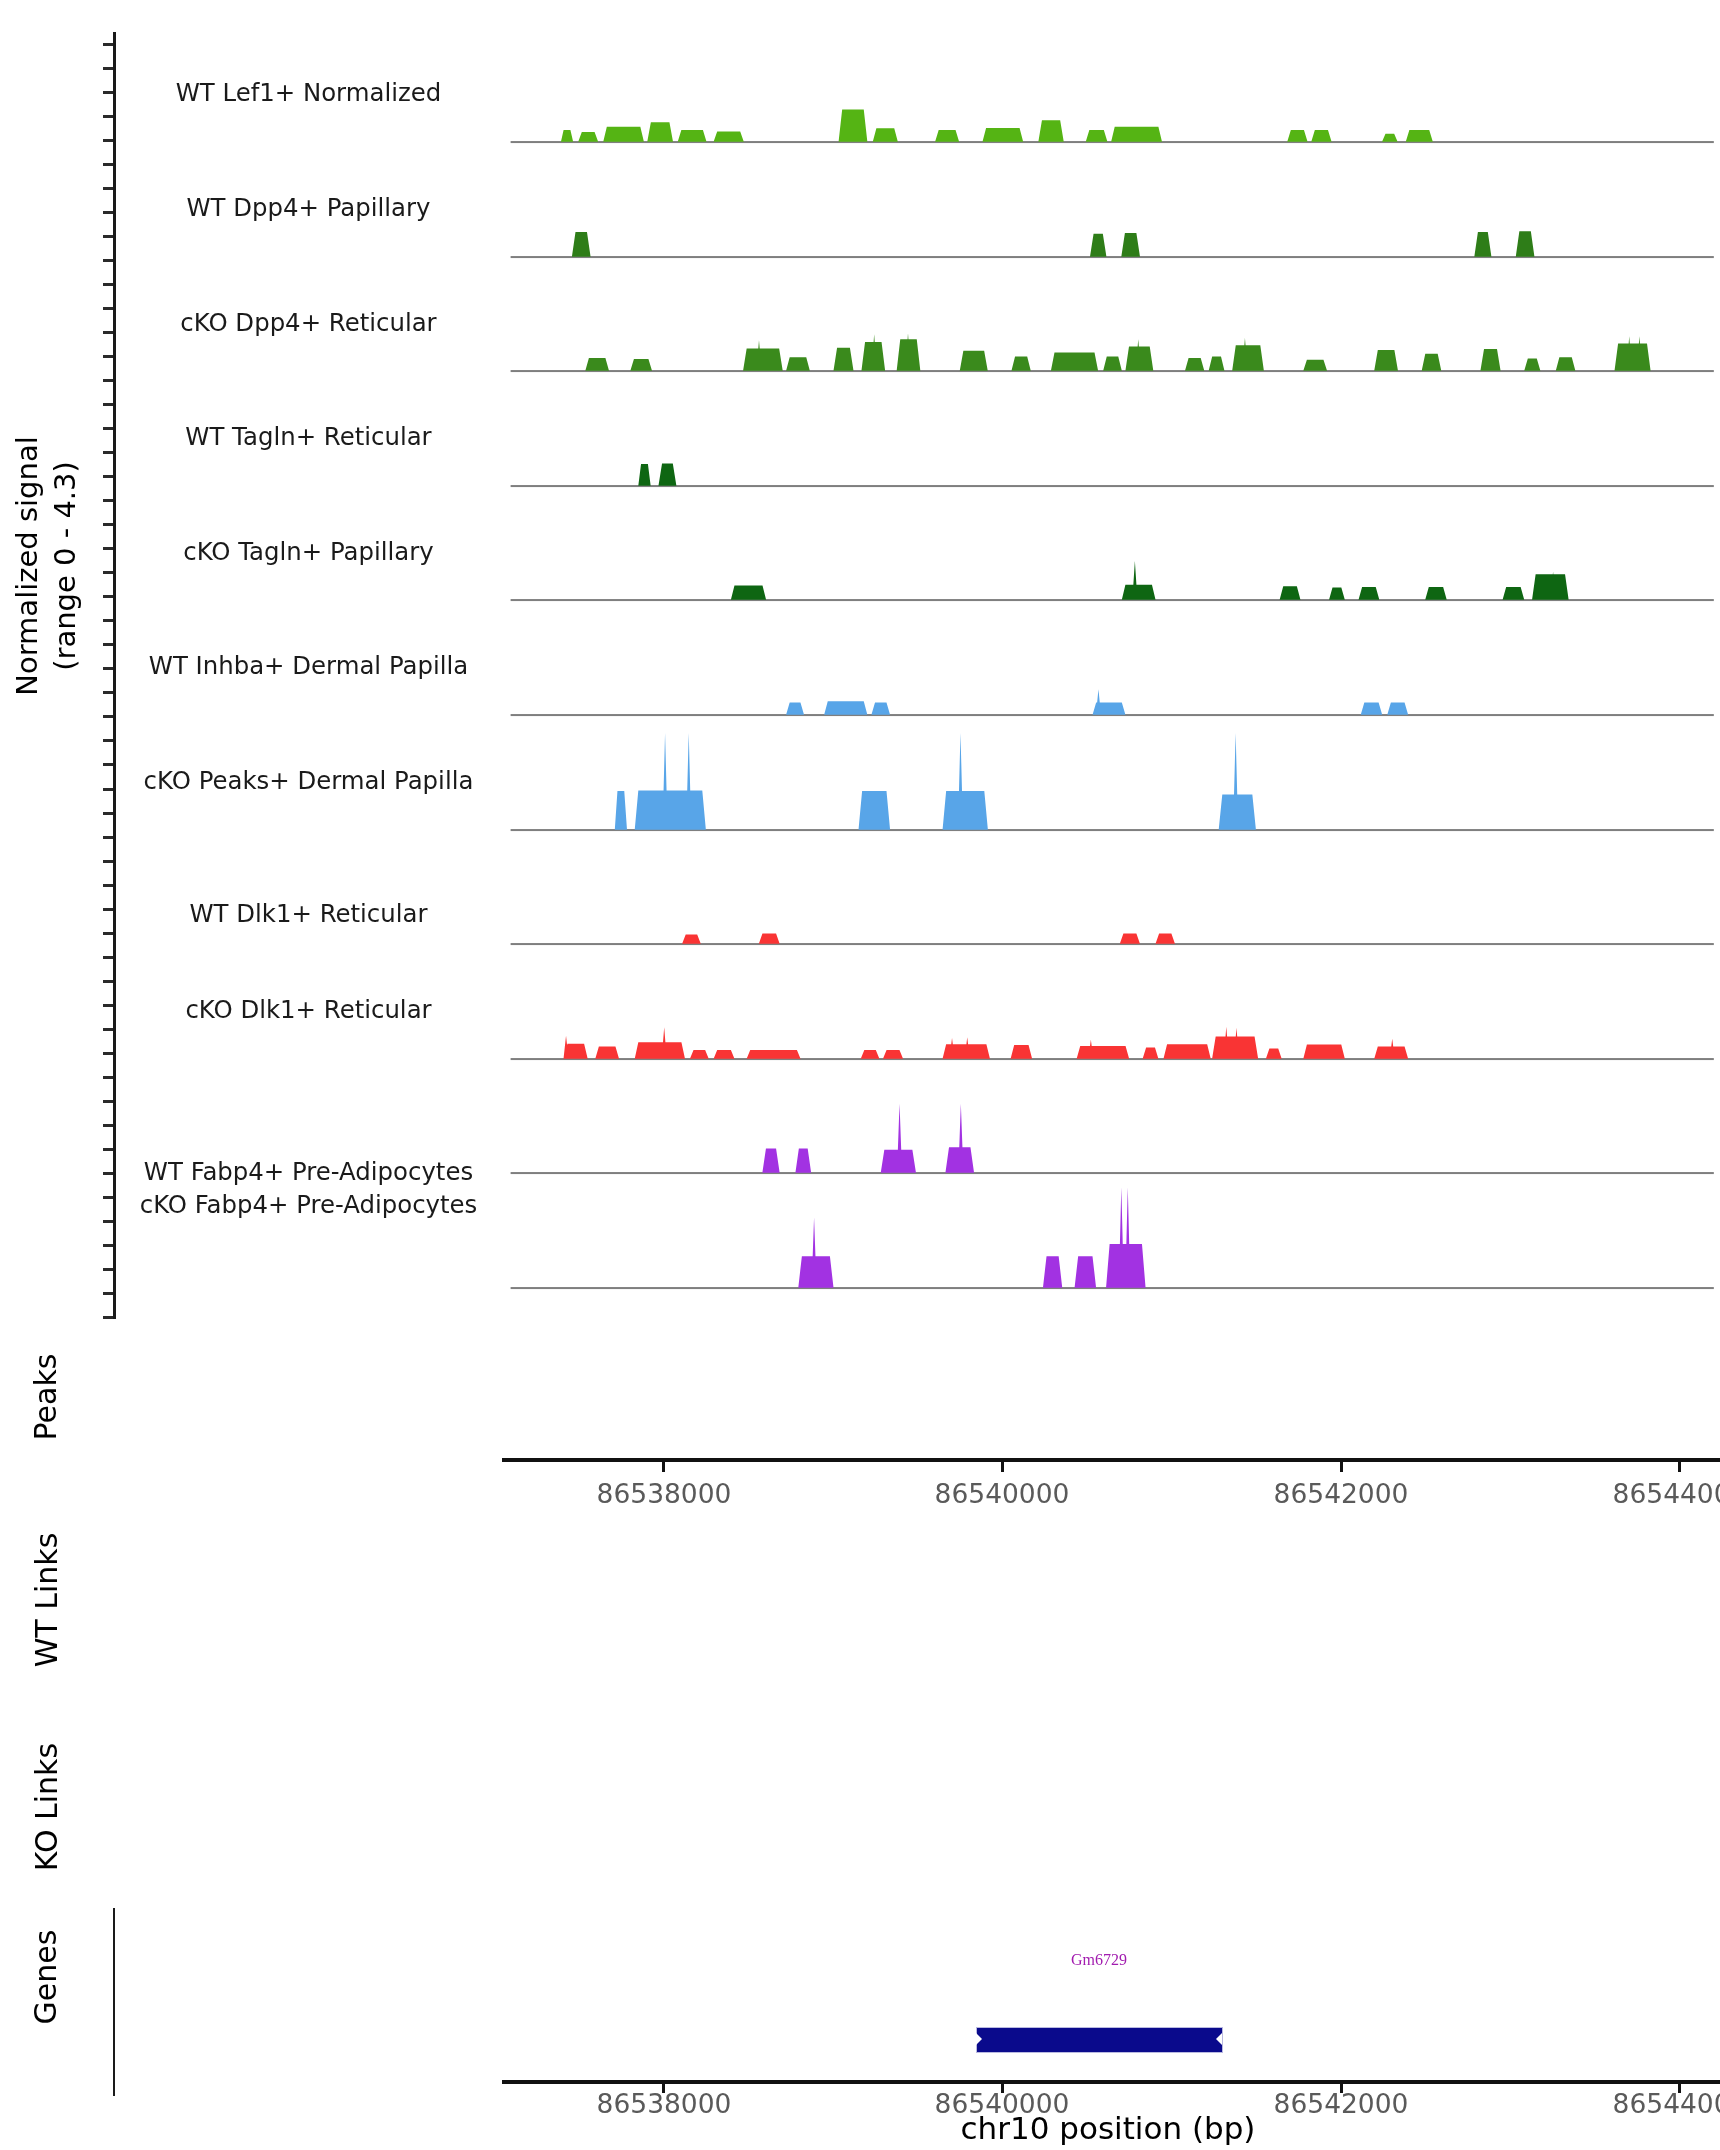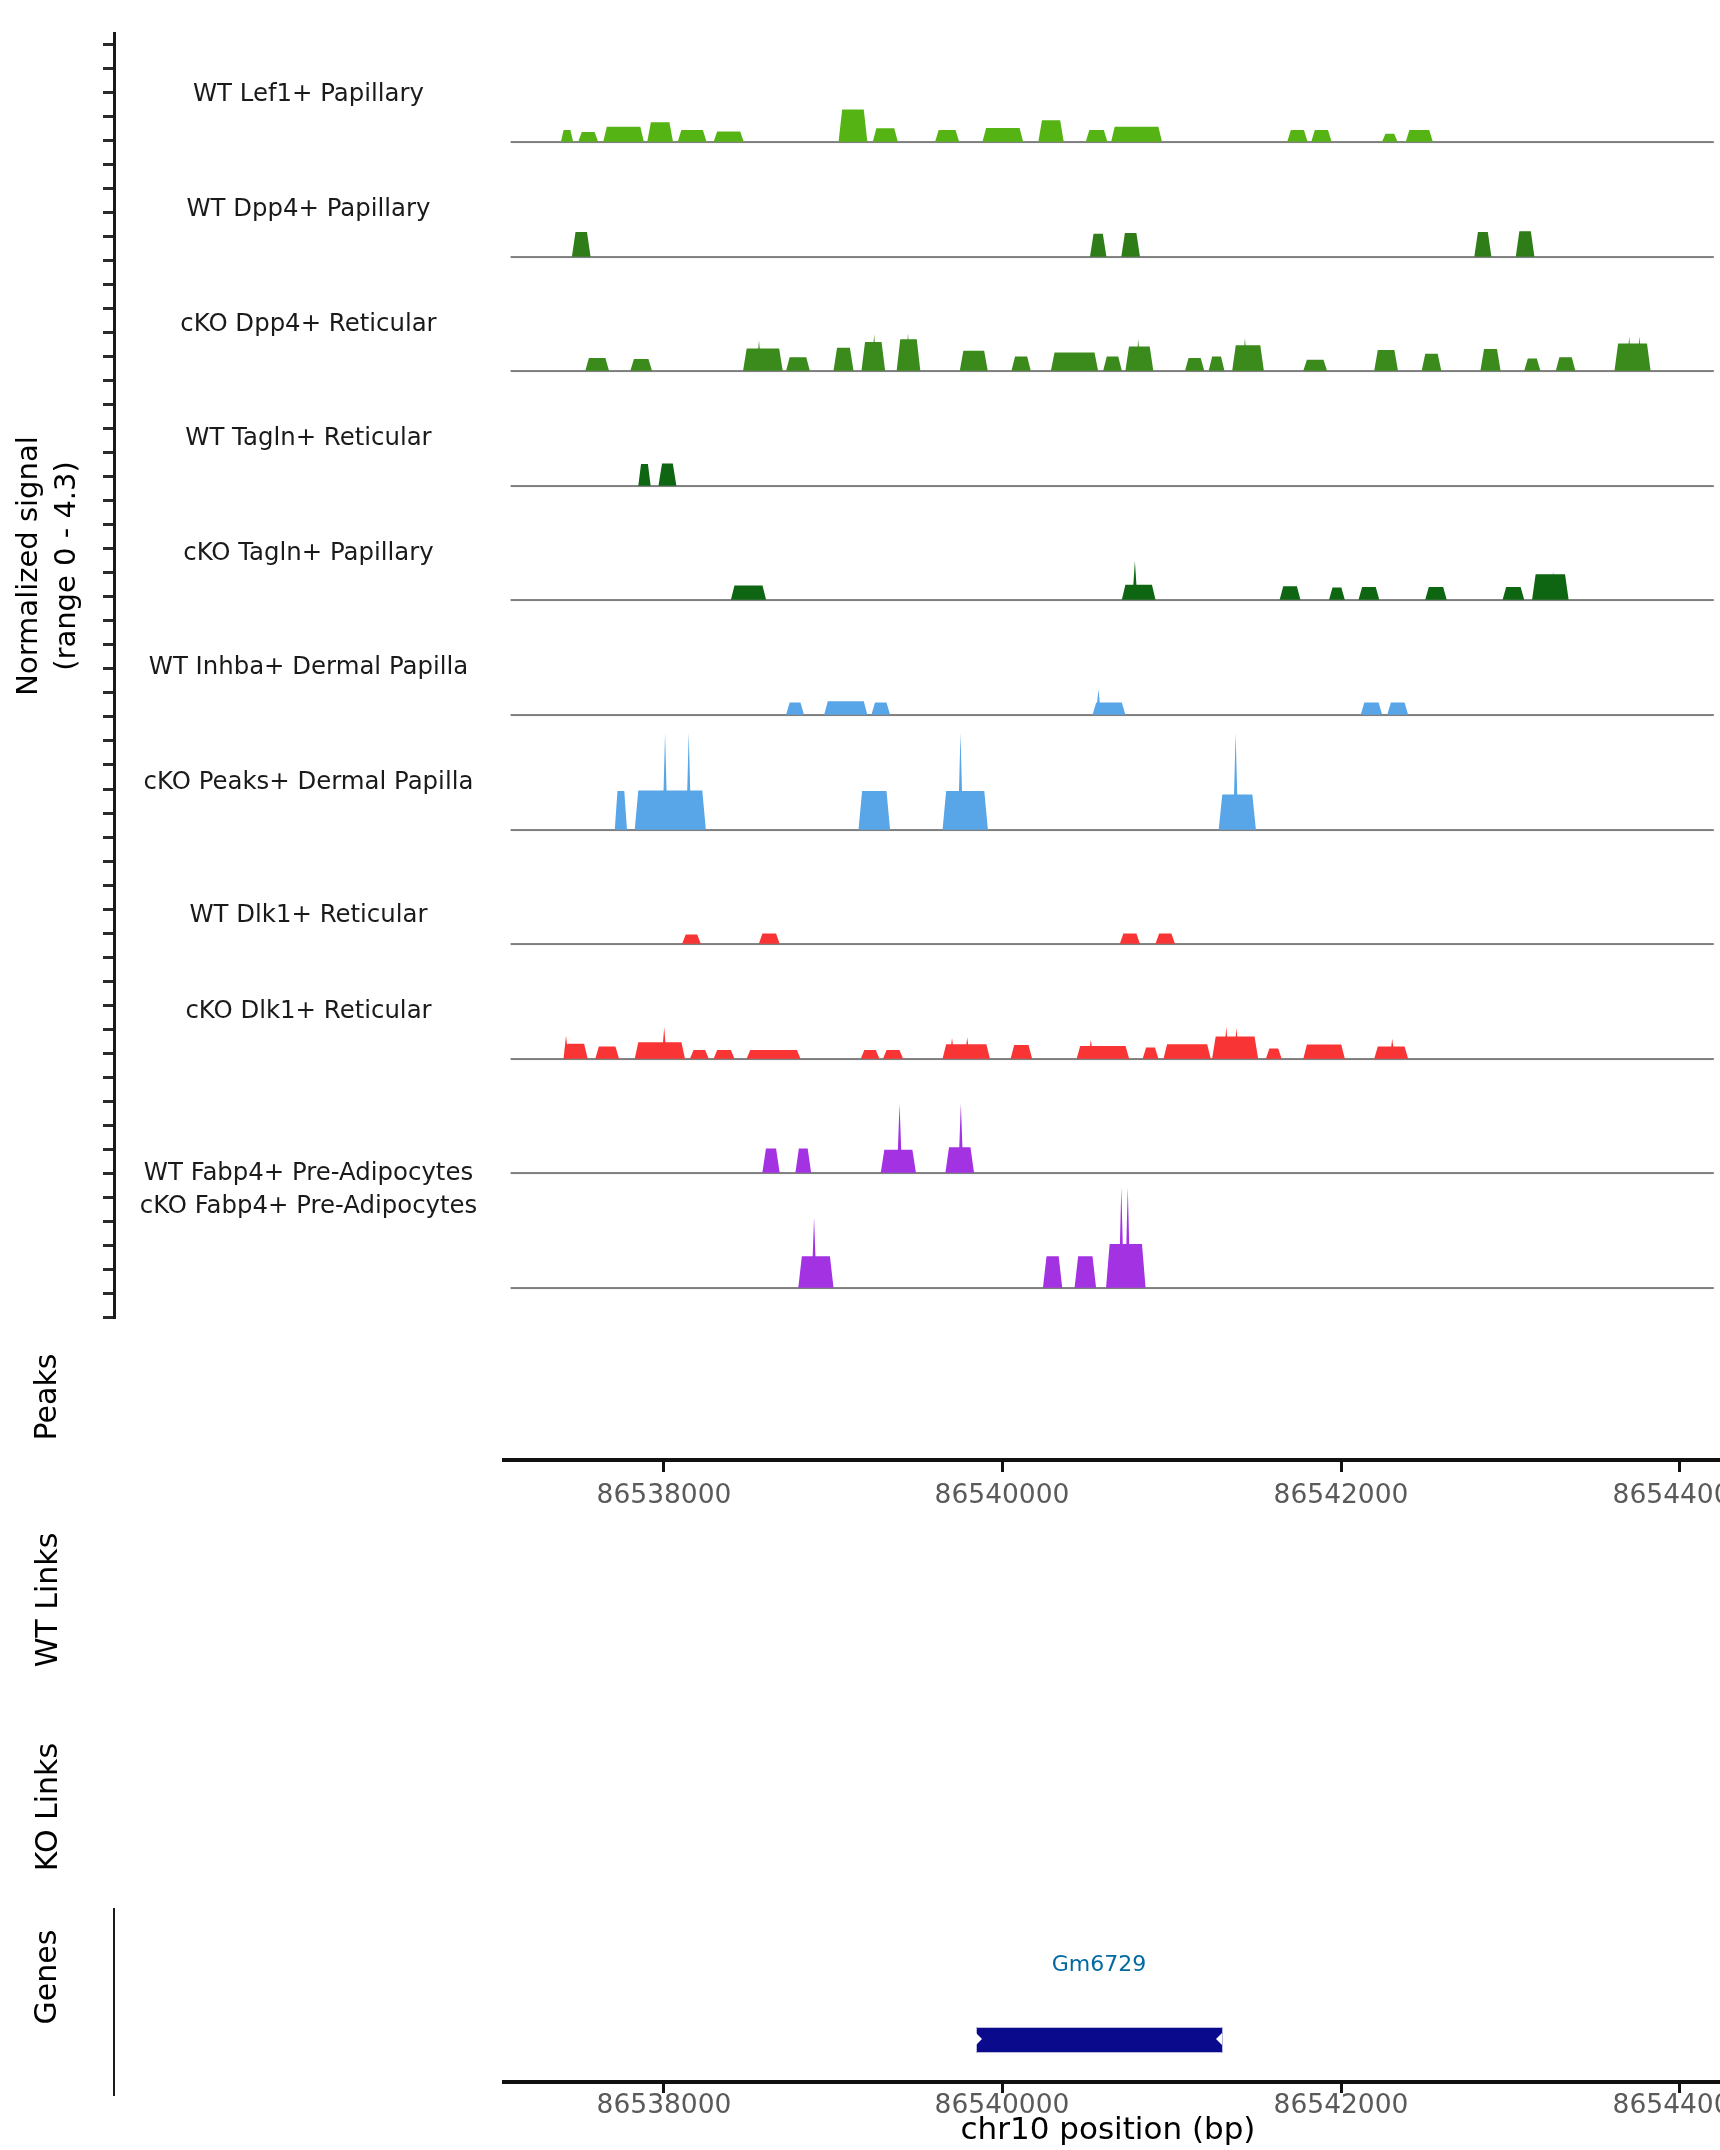--- a/index.html
+++ b/index.html
@@ -12,21 +12,21 @@
   .seclab { font-size:30px; color:#000; }
   .tracklab { position:absolute; left:122px; width:373px; height:32px; text-align:center;
               font-size:24.4px; line-height:32px; color:#1a1a1a; }
   .tracksvg { position:absolute; }
   .spine { position:absolute; background:#1a1a1a; }
   .tick  { position:absolute; background:#2a2a2a; }
   .axisline { position:absolute; background:#111111; }
   .axticklab { position:absolute; font-size:26.5px; color:#5a5a5a; transform:translateX(-50%); white-space:nowrap; }
   .xlabel { position:absolute; font-size:31px; color:#000; transform:translateX(-50%); white-space:nowrap; }
   .genebar { position:absolute; border:1.4px solid #b9b9e0; box-sizing:border-box; }
-  .genename { position:absolute; font-size:22px; color:#0369a1; transform:translateX(-50%); }
+  .genename { position:absolute; font-size:16px; color:#a21caf; transform:translateX(-50%);font-family:Liberation Serif, serif; }
   .notch { position:absolute; width:0; height:0; }
 </style>
 </head>
 <body>
 
 <div class="fig">
 
   <div class="rot ylab" style="left:-205px; top:528px; width:502px; height:76px;">
     <div>Normalized signal</div>
     <div>(range 0 - 4.3)</div>
@@ -84,21 +84,21 @@
       <div class="tick" style="left: 103px; top: 1172px; width: 10px; height: 3.2px;"></div>
       <div class="tick" style="left: 103px; top: 1196px; width: 10px; height: 3.2px;"></div>
       <div class="tick" style="left: 103px; top: 1220px; width: 10px; height: 3.2px;"></div>
       <div class="tick" style="left: 103px; top: 1244px; width: 10px; height: 3.2px;"></div>
       <div class="tick" style="left: 103px; top: 1268px; width: 10px; height: 3.2px;"></div>
       <div class="tick" style="left: 103px; top: 1292px; width: 10px; height: 3.2px;"></div>
       <div class="tick" style="left: 103px; top: 1316px; width: 10px; height: 3.2px;"></div>
     </div>
 
   <div id="tracks">
-      <div class="tracklab" style="top: 77px;">WT Lef1+ Papillary</div>
+      <div class="tracklab" style="top: 77px;">WT Lef1+ Normalized</div>
       <svg class="tracksvg" width="1219" height="108" viewBox="0 0 1700 150" style="left: 502px; top: 36px;">
         <rect x="12" y="146.2" width="1678" height="2.8" fill="#7f7f7f"></rect>
         <path d="M82.2,147 L85.9,130.8 L95.4,130.8 L99.2,147 Z M106.3,147 L111.3,133.5 L129.1,133.5 L134.1,147 Z M141.2,147 L146.2,126.1 L192.9,126.1 L197.9,147 Z M202.6,147 L207.6,120.0 L233.5,120.0 L238.5,147 Z M245.1,147 L250.1,130.8 L280.2,130.8 L285.2,147 Z M295.1,147 L300.1,132.8 L332.2,132.8 L337.2,147 Z M469.4,147 L474.4,102.2 L504.5,102.2 L509.5,147 Z M517.1,147 L522.1,128.5 L547.0,128.5 L552.0,147 Z M604.0,147 L609.0,130.8 L632.5,130.8 L637.5,147 Z M670.1,147 L675.1,128.1 L721.8,128.1 L726.8,147 Z M748.0,147 L753.0,117.3 L778.4,117.3 L783.4,147 Z M814.1,147 L819.1,130.8 L839.3,130.8 L844.3,147 Z M849.5,147 L854.5,126.1 L915.4,126.1 L920.4,147 Z M1095.1,147 L1100.1,130.8 L1118.4,130.8 L1123.4,147 Z M1128.6,147 L1133.6,130.8 L1151.9,130.8 L1156.9,147 Z M1227.3,147 L1232.1,135.9 L1244.2,135.9 L1249.0,147 Z M1260.4,147 L1265.4,130.8 L1293.1,130.8 L1298.1,147 Z " fill="#55b414"></path>
       </svg>
       <div class="tracklab" style="top: 192px;">WT Dpp4+ Papillary</div>
       <svg class="tracksvg" width="1219" height="108" viewBox="0 0 1700 150" style="left: 502px; top: 151px;">
         <rect x="12" y="146.2" width="1678" height="2.8" fill="#7f7f7f"></rect>
         <path d="M97.5,147 L102.5,112.6 L118.5,112.6 L123.5,147 Z M820.0,147 L825.0,115.0 L837.9,115.0 L842.9,147 Z M863.7,147 L868.7,114.0 L884.7,114.0 L889.7,147 Z M1356.0,147 L1361.0,112.6 L1374.8,112.6 L1379.8,147 Z M1413.8,147 L1418.8,111.6 L1434.8,111.6 L1439.8,147 Z " fill="#2e7d18"></path>
       </svg>
       <div class="tracklab" style="top: 307px;">cKO Dpp4+ Reticular</div>

